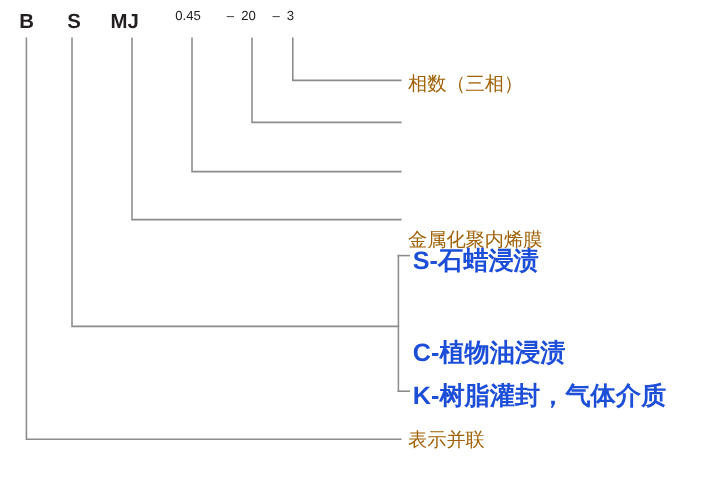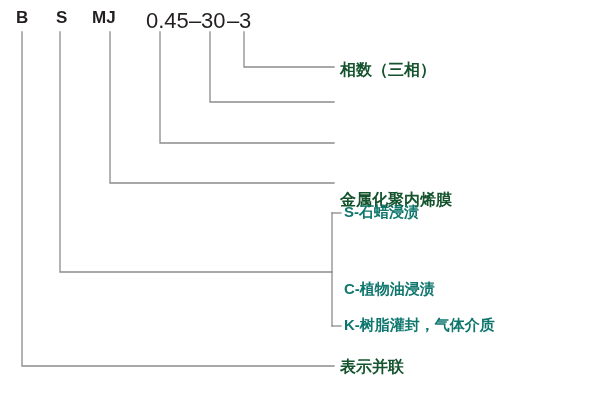--- a/index.html
+++ b/index.html
@@ -24,38 +24,38 @@
   .code-char {
     position: absolute;
     font-size: 17px;
     font-weight: 700;
     letter-spacing: 0px;
     white-space: nowrap;
     color: #231f20;
   }
   .code-num {
     position: absolute;
-    font-size: 22px;
+    font-size: 11px;
     font-weight: 400;
     white-space: nowrap;
     color: #231f20;
   }
   .desc {
     position: absolute;
     font-size: 16px;
-    font-weight: 700;
+    font-weight: 400;
     white-space: nowrap;
-    color: #14532d;
+    color: #a16207;
   }
   .desc-sub {
     position: absolute;
-    font-size: 15px;
+    font-size: 21px;
     font-weight: 700;
     white-space: nowrap;
-    color: #0f766e;
+    color: #1d4ed8;
   }
 </style>
 </head>
 <body>
 
 <div id="stage">
 
   <svg width="600" height="400" viewBox="0 0 600 400">
     <g fill="none" stroke="#8c8c8c" stroke-width="1.3" stroke-linecap="square">
 
@@ -76,21 +76,21 @@
       <path d="M244,32 L244,67 L334,67"></path>
     </g>
   </svg>
 
   <div>
     <span class="code-char" style="left:16px; top:8px;">B</span>
     <span class="code-char" style="left:56px; top:8px;">S</span>
     <span class="code-char" style="left:92px; top:8px;">MJ</span>
     <span class="code-num" style="left:146px; top:8px;">0.45</span>
     <span class="code-num" style="left:189px; top:8px;">–</span>
-    <span class="code-num" style="left:201px; top:8px;">30</span>
+    <span class="code-num" style="left:201px; top:8px;">20</span>
     <span class="code-num" style="left:227px; top:8px;">–</span>
     <span class="code-num" style="left:239px; top:8px;">3</span>
   </div>
 
   <div class="desc" style="left:340px; top:60px;">相数（三相）</div>
   <div class="desc" style="left:340px; top:190px;">金属化聚内烯膜</div>
 
   <div class="desc-sub" style="left:344px; top:203px;">S-石蜡浸渍</div>
   <div class="desc-sub" style="left:344px; top:316px;">K-树脂灌封，气体介质</div>
   <div class="desc-sub" style="left:344px; top:280px;">C-植物油浸渍</div>

